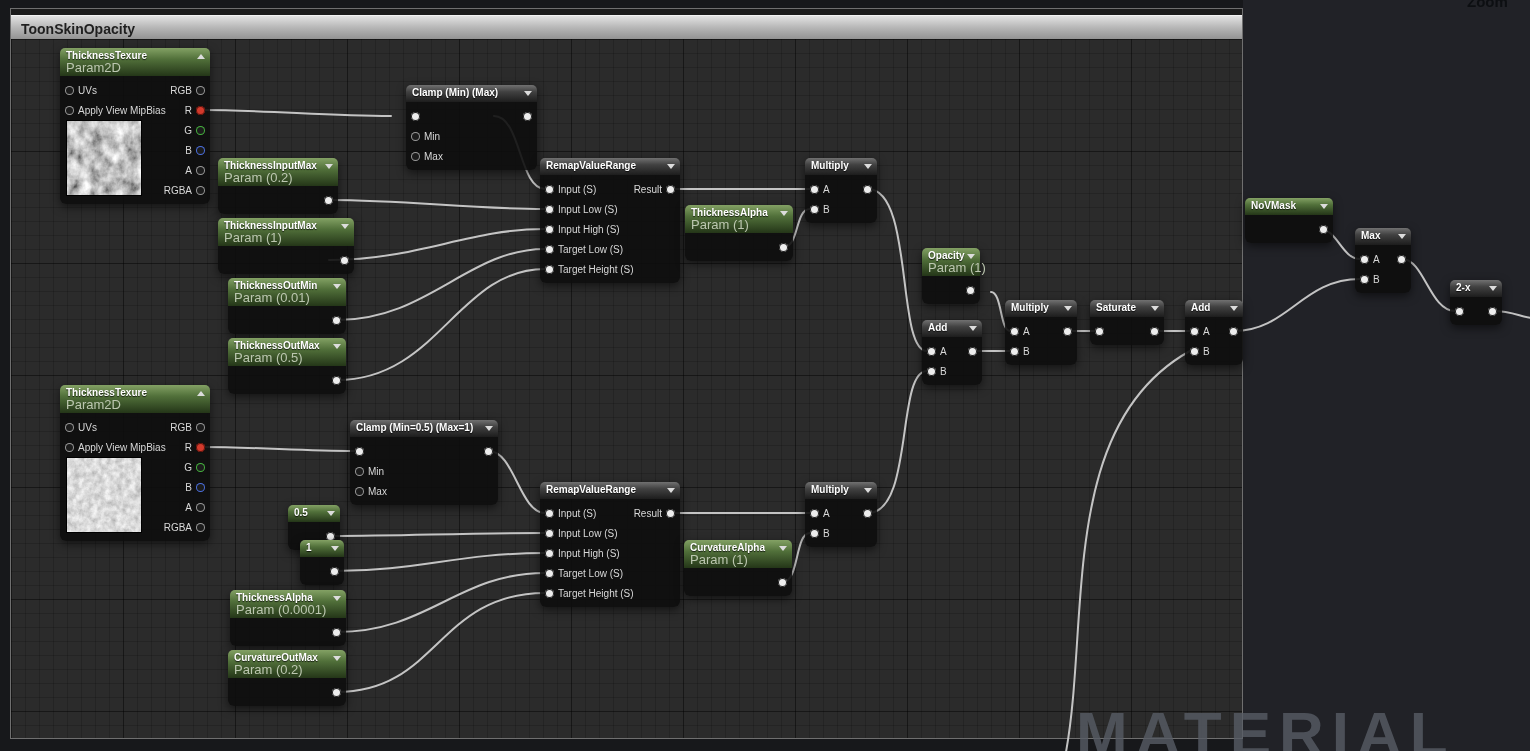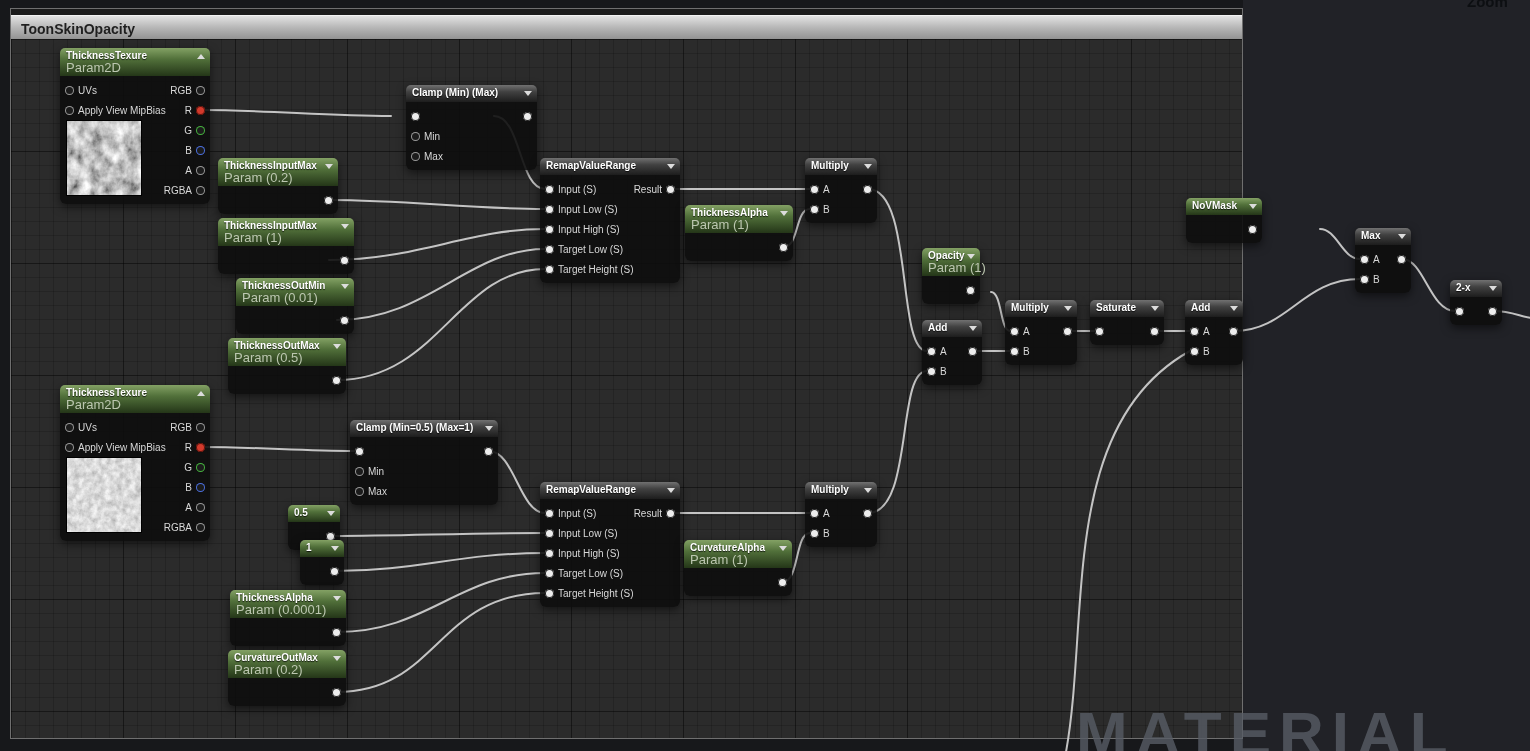--- a/index.html
+++ b/index.html
@@ -198,21 +198,21 @@
     <div class="s">Param (1)</div>
     <div class="caret"></div>
   </div>
   <div class="rows">
       <div class="row endr">
         <span class="pin r on"></span>
       </div>
     </div>
 </div>
 
-<div class="node" style="left:236px;top:278px;width:118px">
+<div class="node" style="left:228px;top:278px;width:118px">
   <div class="hdr green">
     <div class="t">ThicknessOutMin</div>
     <div class="s">Param (0.01)</div>
     <div class="caret"></div>
   </div>
   <div class="rows">
       <div class="row endr">
         <span class="pin r on"></span>
       </div>
     </div>
@@ -616,21 +616,21 @@
       </div>
     <div class="row">
         <span class="ps">
           <span class="pin l on"></span>
           <span class="lbl">B</span>
         </span>
       </div>
   </div>
 </div>
 
-<div class="node" style="left:1186px;top:198px;width:76px">
+<div class="node" style="left:1245px;top:198px;width:88px">
   <div class="hdr green">
     <div class="t">NoVMask</div>
     <div class="caret"></div>
   </div>
   <div class="rows">
       <div class="row endr">
         <span class="pin r on"></span>
       </div>
     </div>
 </div>

